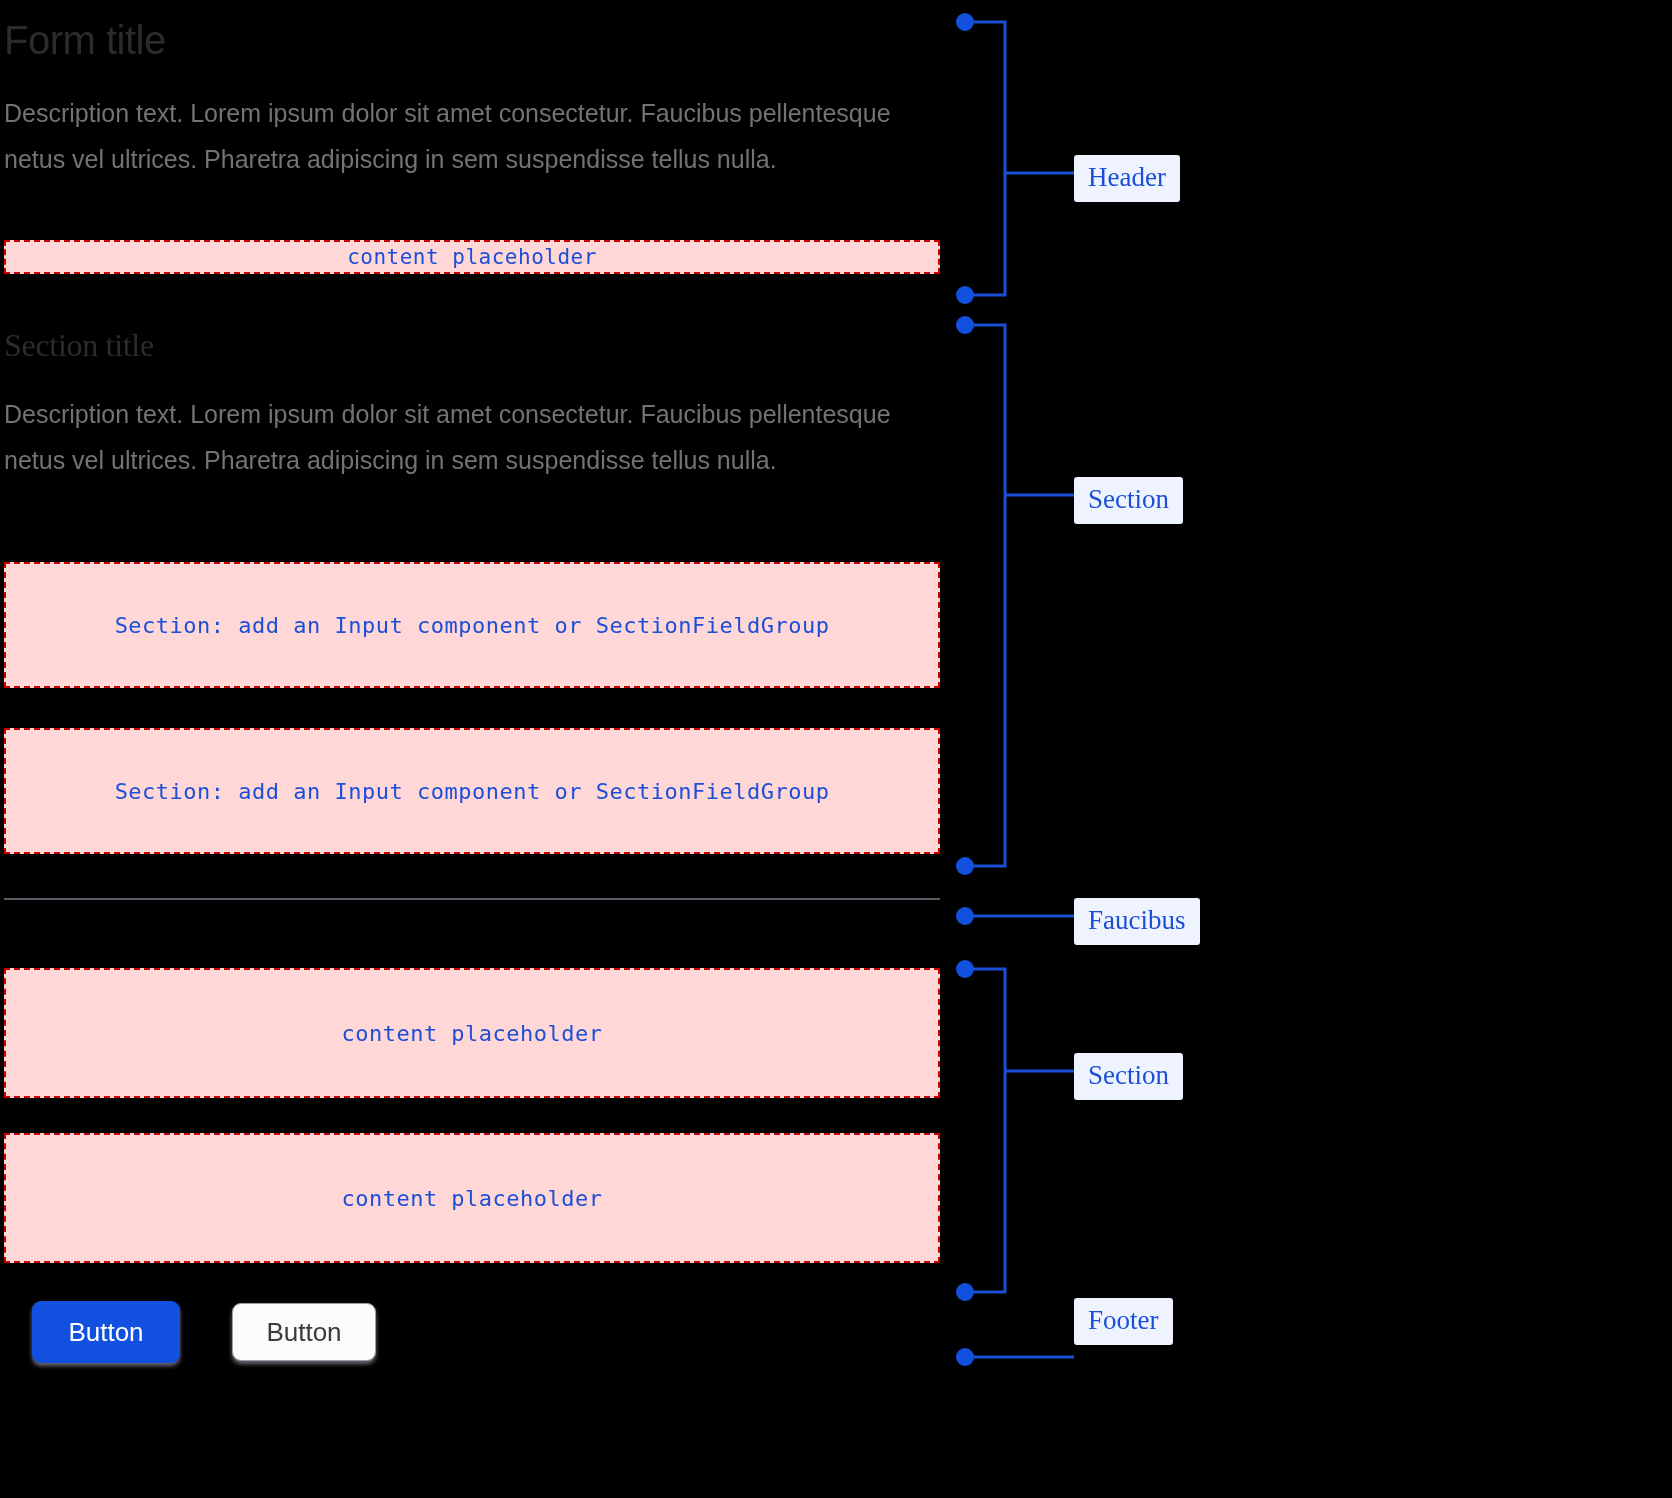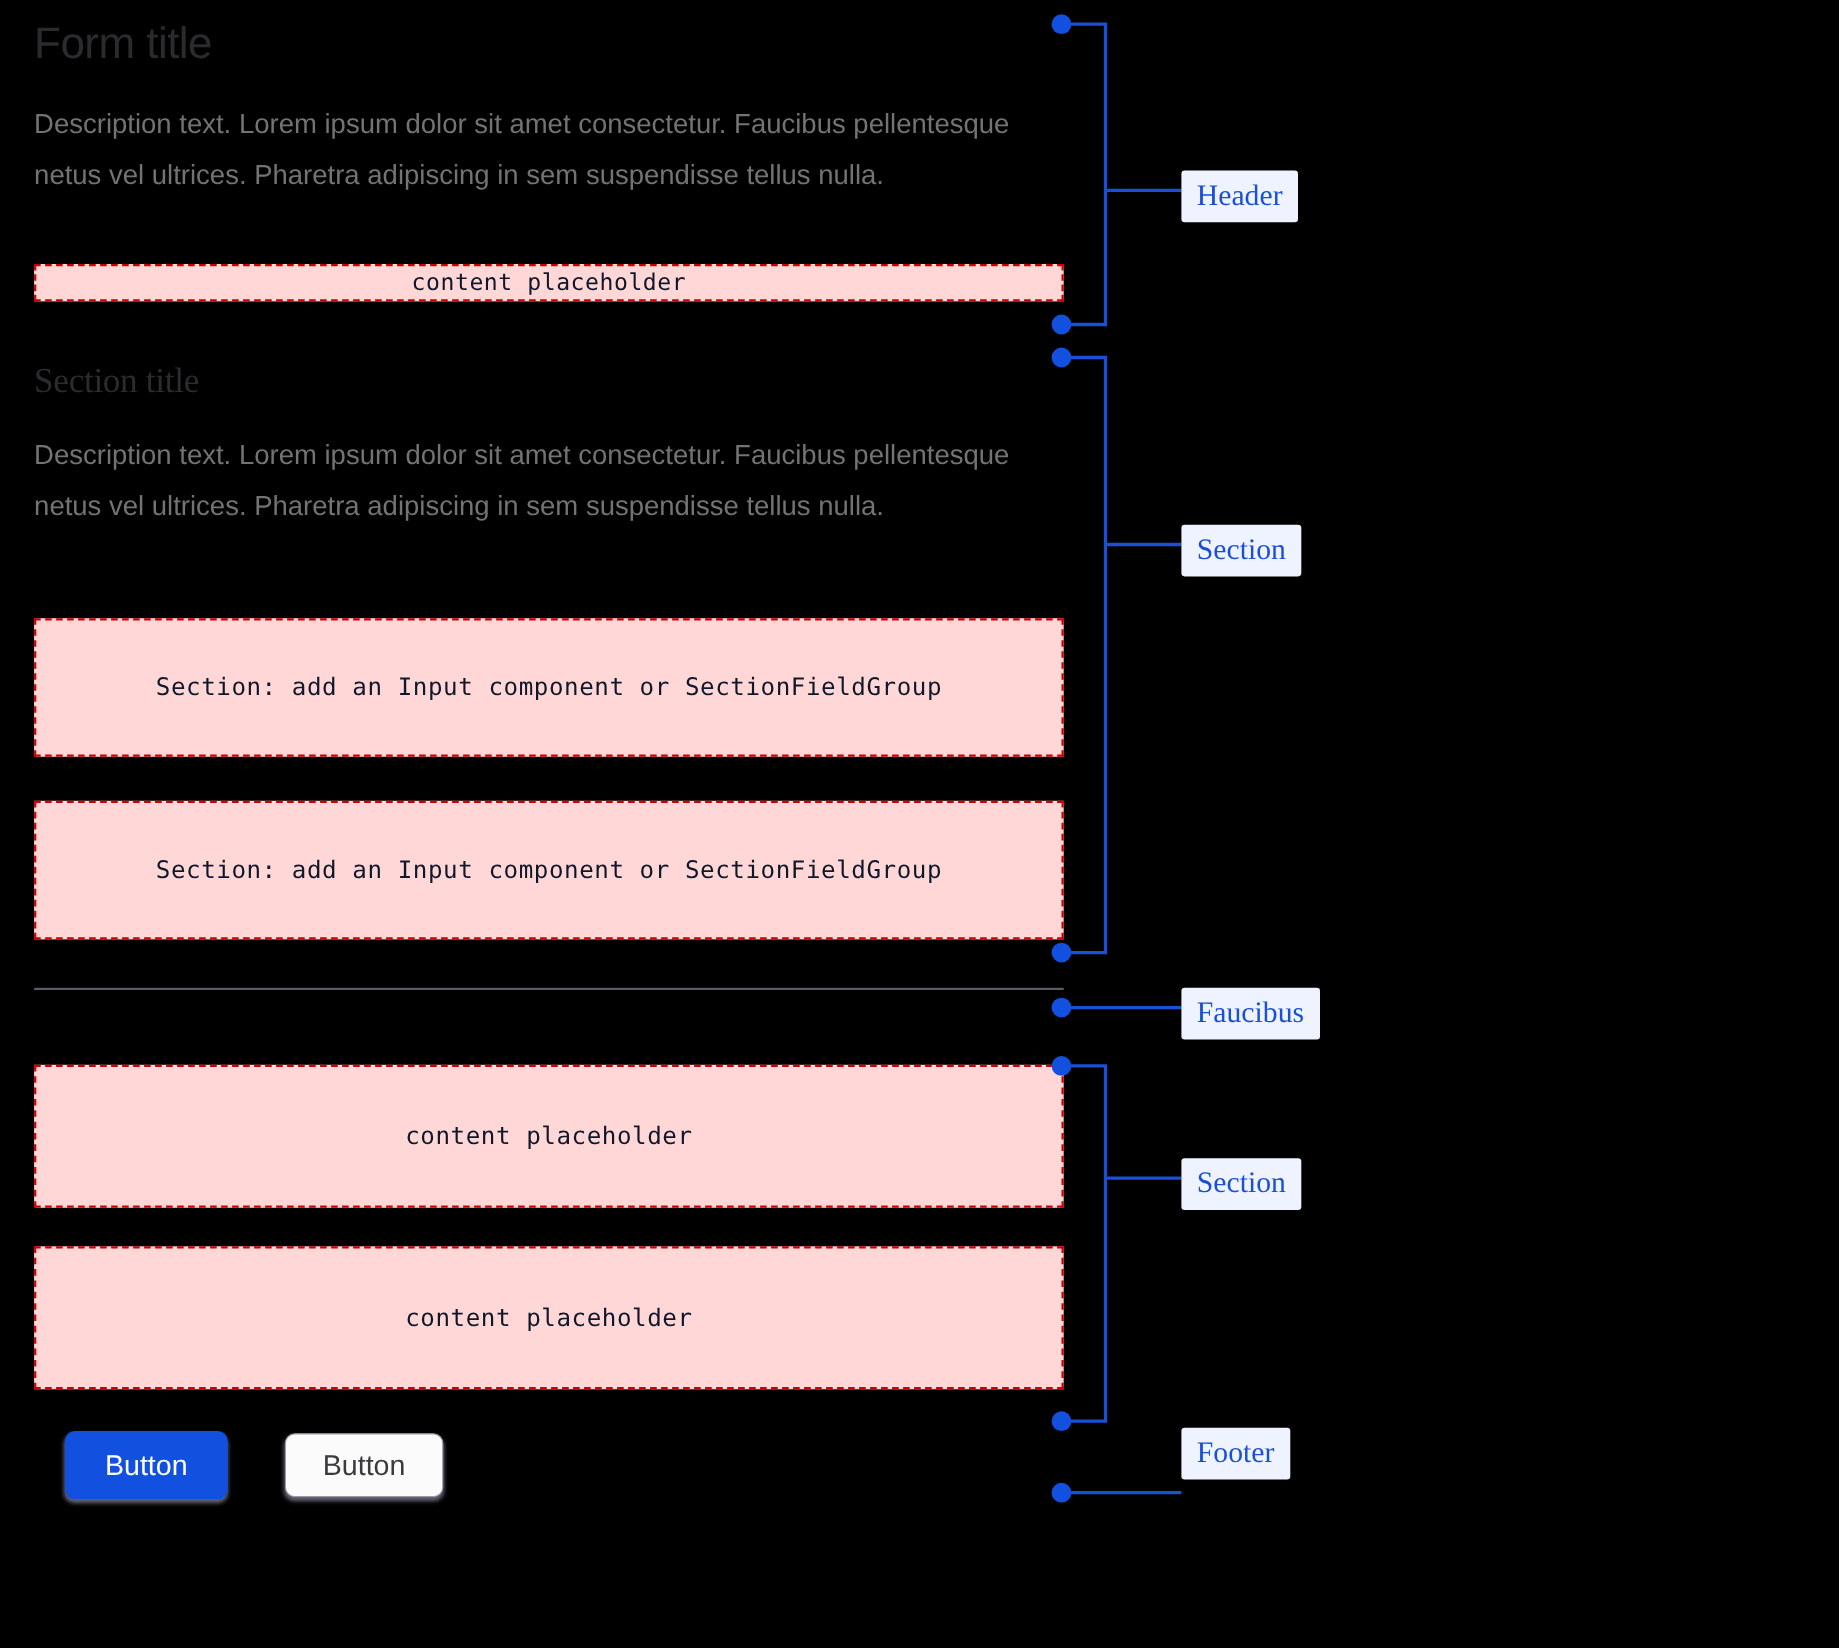--- a/index.html
+++ b/index.html
@@ -5,21 +5,21 @@
 <style>
   html,body{margin:0;padding:0;background:#000;}
   body{
     width:1672px;height:1498px;position:relative;overflow:hidden;
     font-family:"Liberation Sans", sans-serif;
     -webkit-font-smoothing:antialiased;
   }
 
   
   #form-column{
-    position:absolute;left:31px;top:0;width:936px;height:1469px;
+    position:absolute;left:4px;top:0;width:936px;height:1469px;
   }
 
   .form-title{
     position:absolute;left:0;top:18px;
     font-size:40px;font-weight:400;color:#2b2b2e;
     letter-spacing:-0.5px;line-height:1.1;margin:0;
   }
   .section-title{
     position:absolute;left:0;top:328px;
     font-size:32px;font-weight:400;color:#2c2c30;
@@ -32,21 +32,21 @@
   #header-desc{top:90px;}
   #section-desc{top:391px;}
 
   
   .placeholder{
     position:absolute;left:0;
     background:#ffd7d7;
     border:2px dashed #cc0000;
     box-sizing:border-box;
     display:flex;align-items:center;justify-content:center;
-    color:#0f172a;
+    color:#1d4ed8;
     font-family:"DejaVu Sans Mono","Liberation Mono",monospace;
     font-size:22px;
     letter-spacing:0.5px;
   }
   #ph-header{top:240px;width:936px;height:34px;font-size:21px;}
   #ph-sec-1 {top:562px;width:936px;height:126px;}
   #ph-sec-2 {top:728px;width:936px;height:126px;}
   #ph-sec-3 {top:968px;width:936px;height:130px;}
   #ph-sec-4 {top:1133px;width:936px;height:130px;}
 

